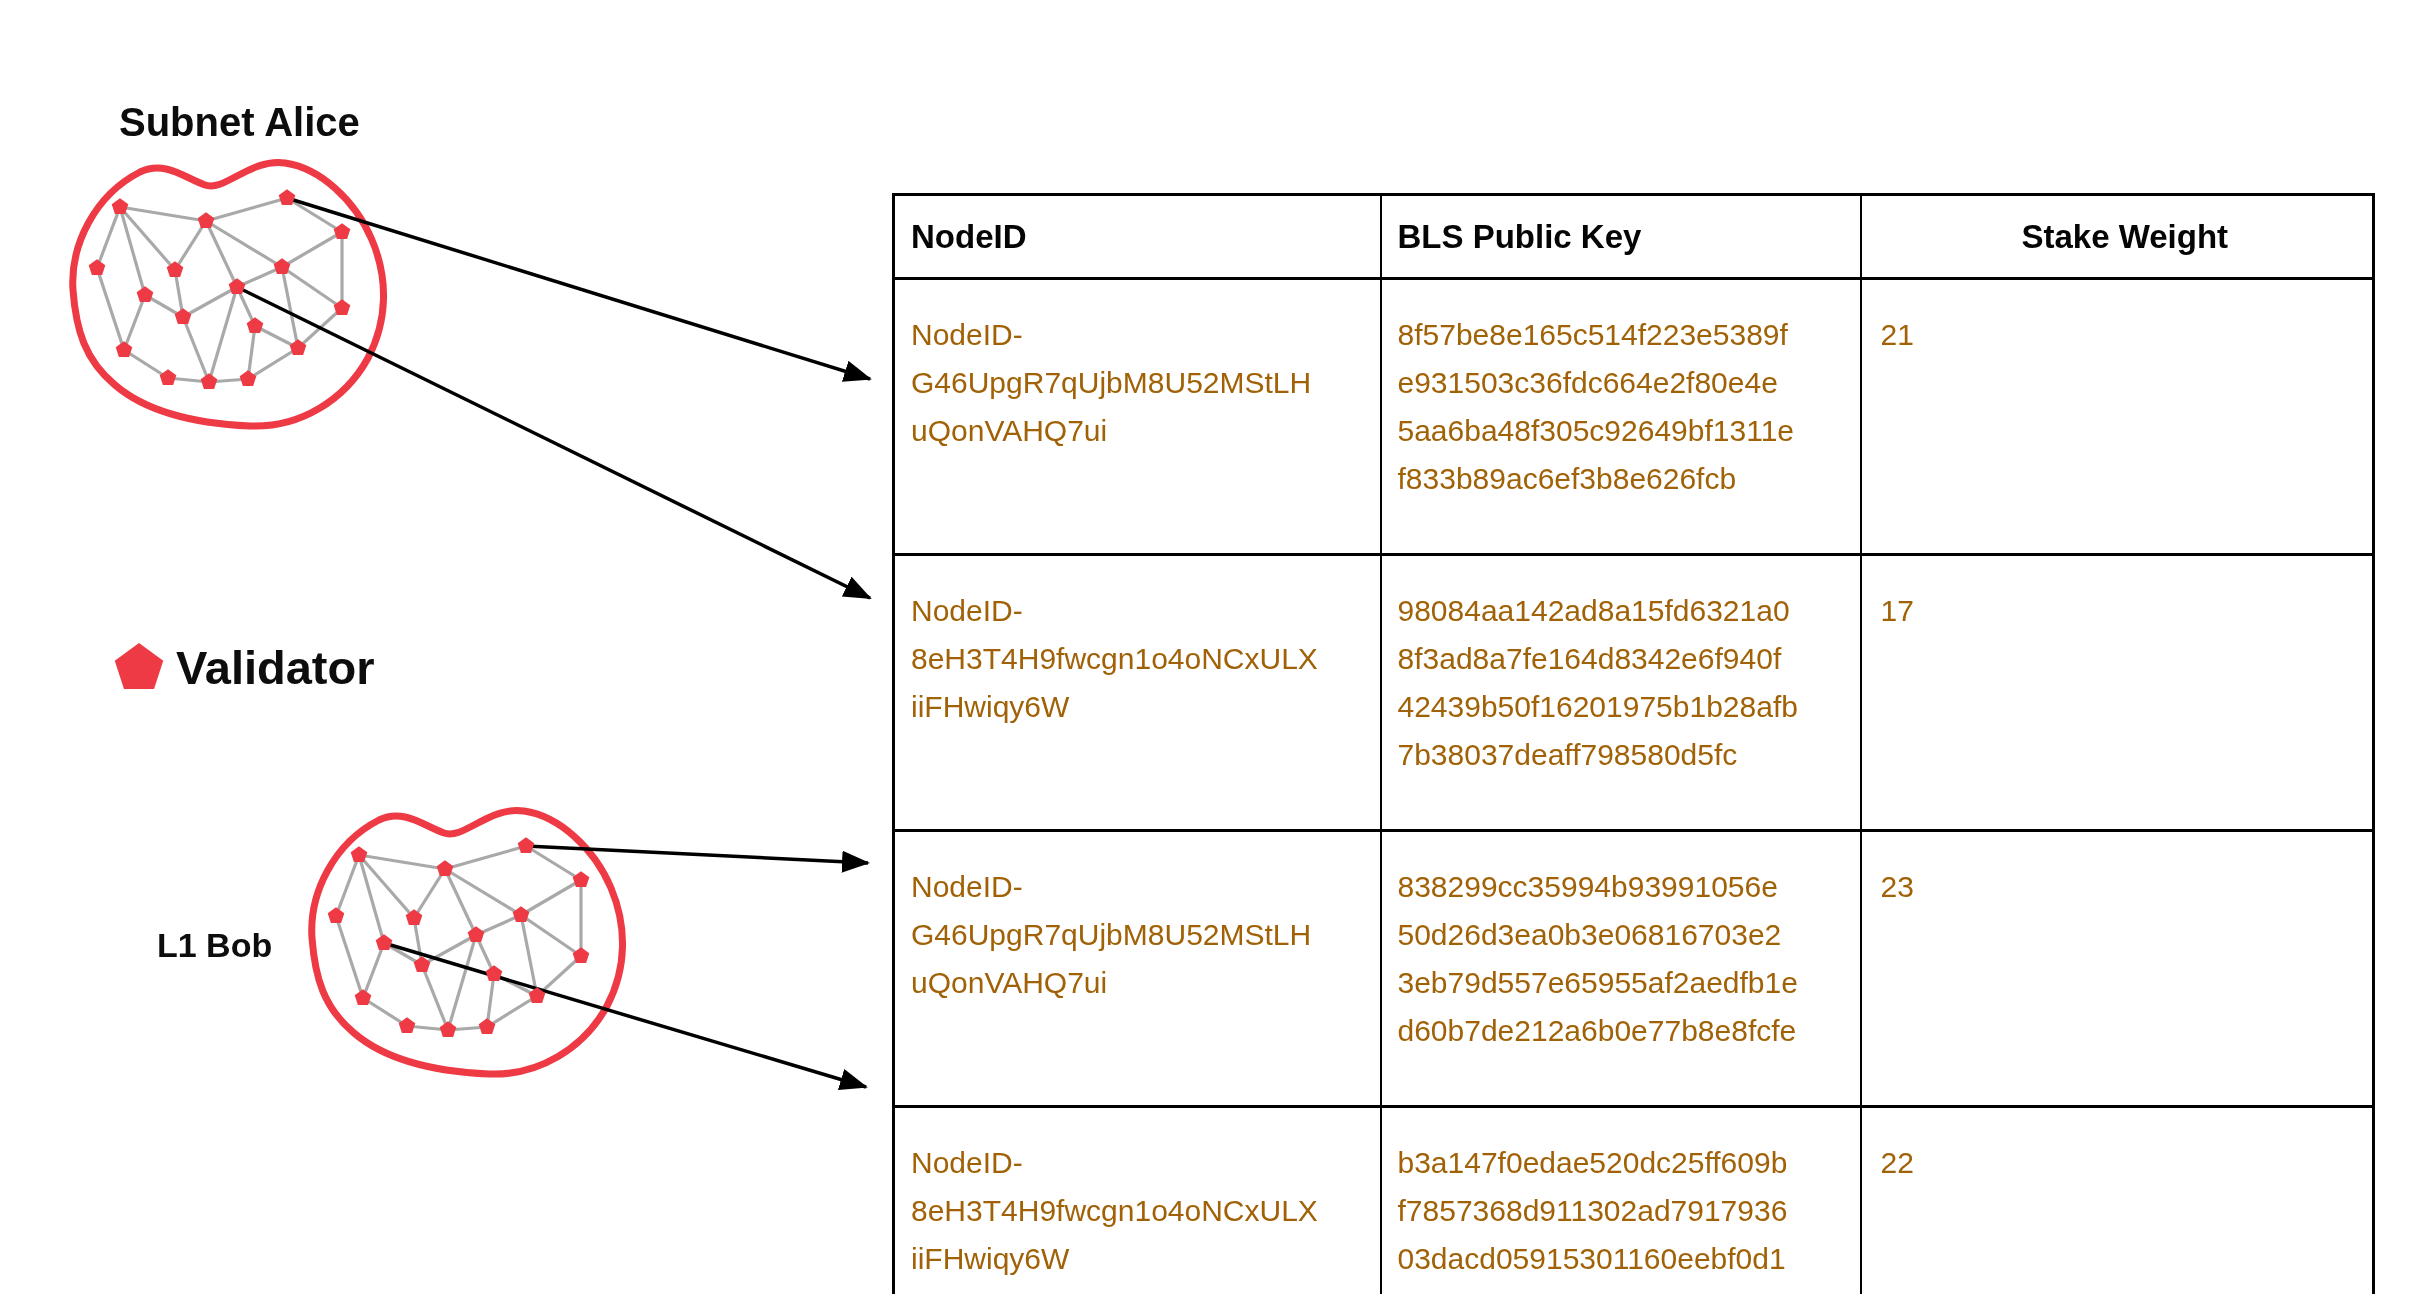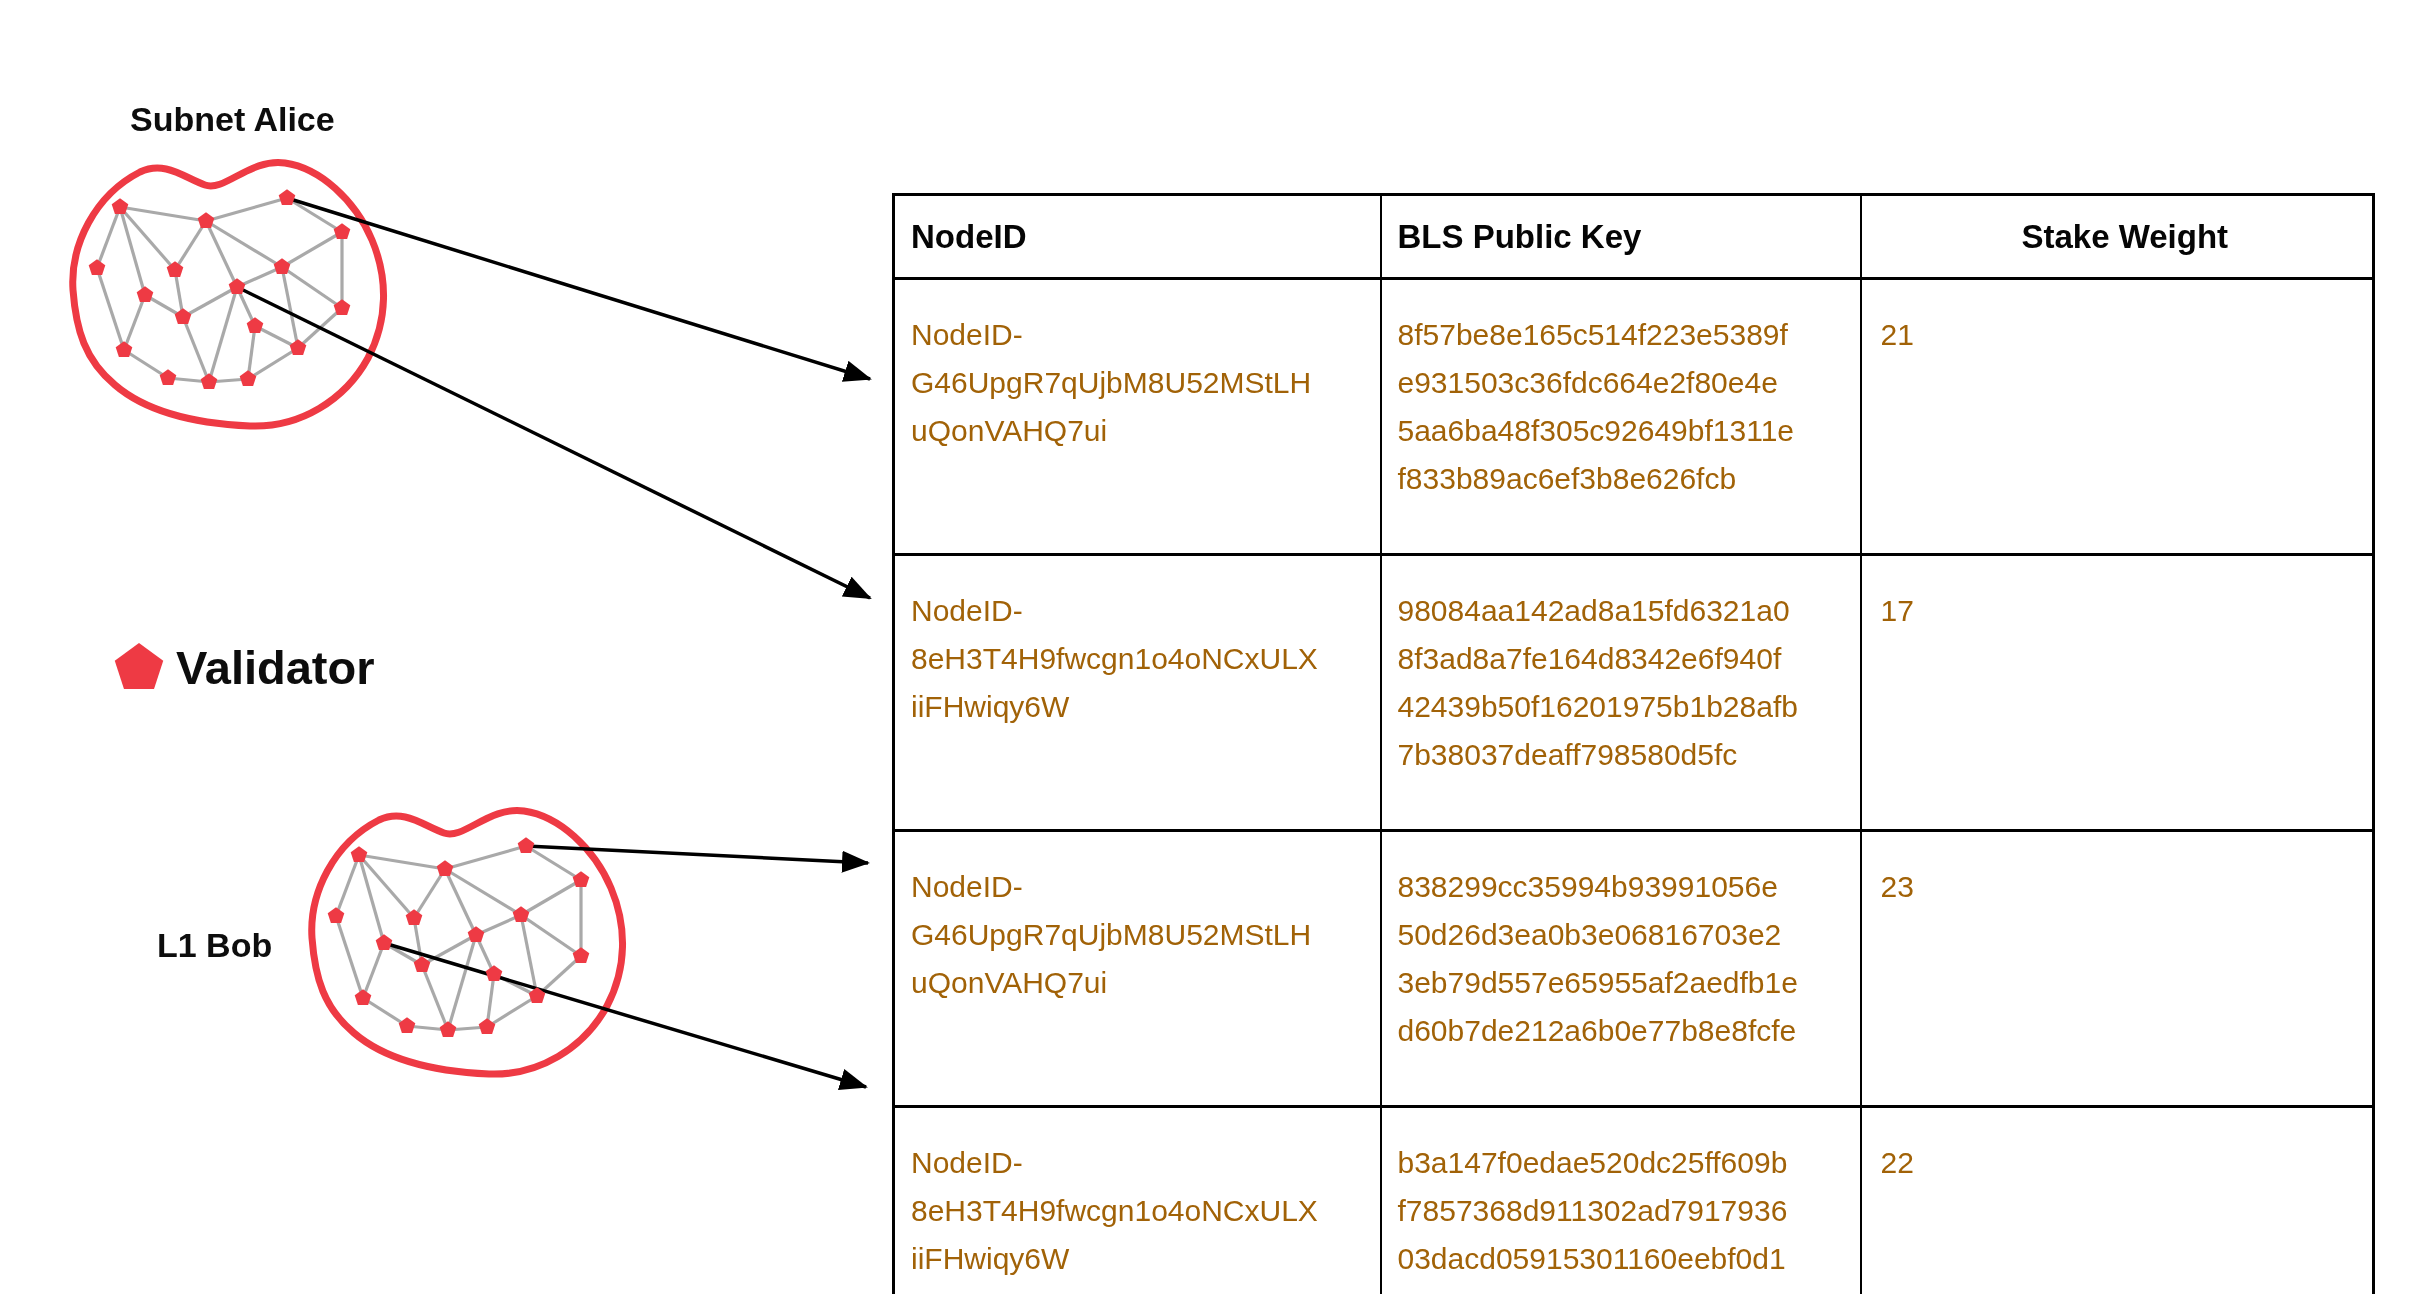--- a/index.html
+++ b/index.html
@@ -2,21 +2,21 @@
 <html><head>
 <meta charset="utf-8">
 <style>
   html,body{margin:0;padding:0;background:#ffffff;}
   #canvas{
     position:relative;width:2424px;height:1294px;background:#ffffff;
     font-family:"Liberation Sans",sans-serif;color:#111111;overflow:hidden;
   }
   #diagram-svg{position:absolute;left:0;top:0;width:2424px;height:1294px;}
   .floating-label{position:absolute;font-weight:bold;color:#0d0d0d;white-space:nowrap;}
-  #subnet-alice-label{left:130px;top:100px;font-size:34px;text-align:center;}
+  #subnet-alice-label{left:119px;top:100px;font-size:40px;text-align:center;}
   #l1-bob-label{left:157px;top:926px;font-size:34px;}
   #page-title{
     position:absolute;left:878px;top:58px;width:1480px;text-align:center;
     font-size:68px;font-weight:bold;letter-spacing:-1.5px;color:#050505;white-space:nowrap;
   }
   #legend{position:absolute;left:112px;top:640px;display:flex;align-items:center;gap:10px;}
   #legend .legend-swatch{width:54px;height:53px;display:block;}
   #legend .legend-text{font-size:47px;font-weight:bold;color:#0d0d0d;}
   #ledger-table{
     position:absolute;left:892px;top:193px;width:1480px;

